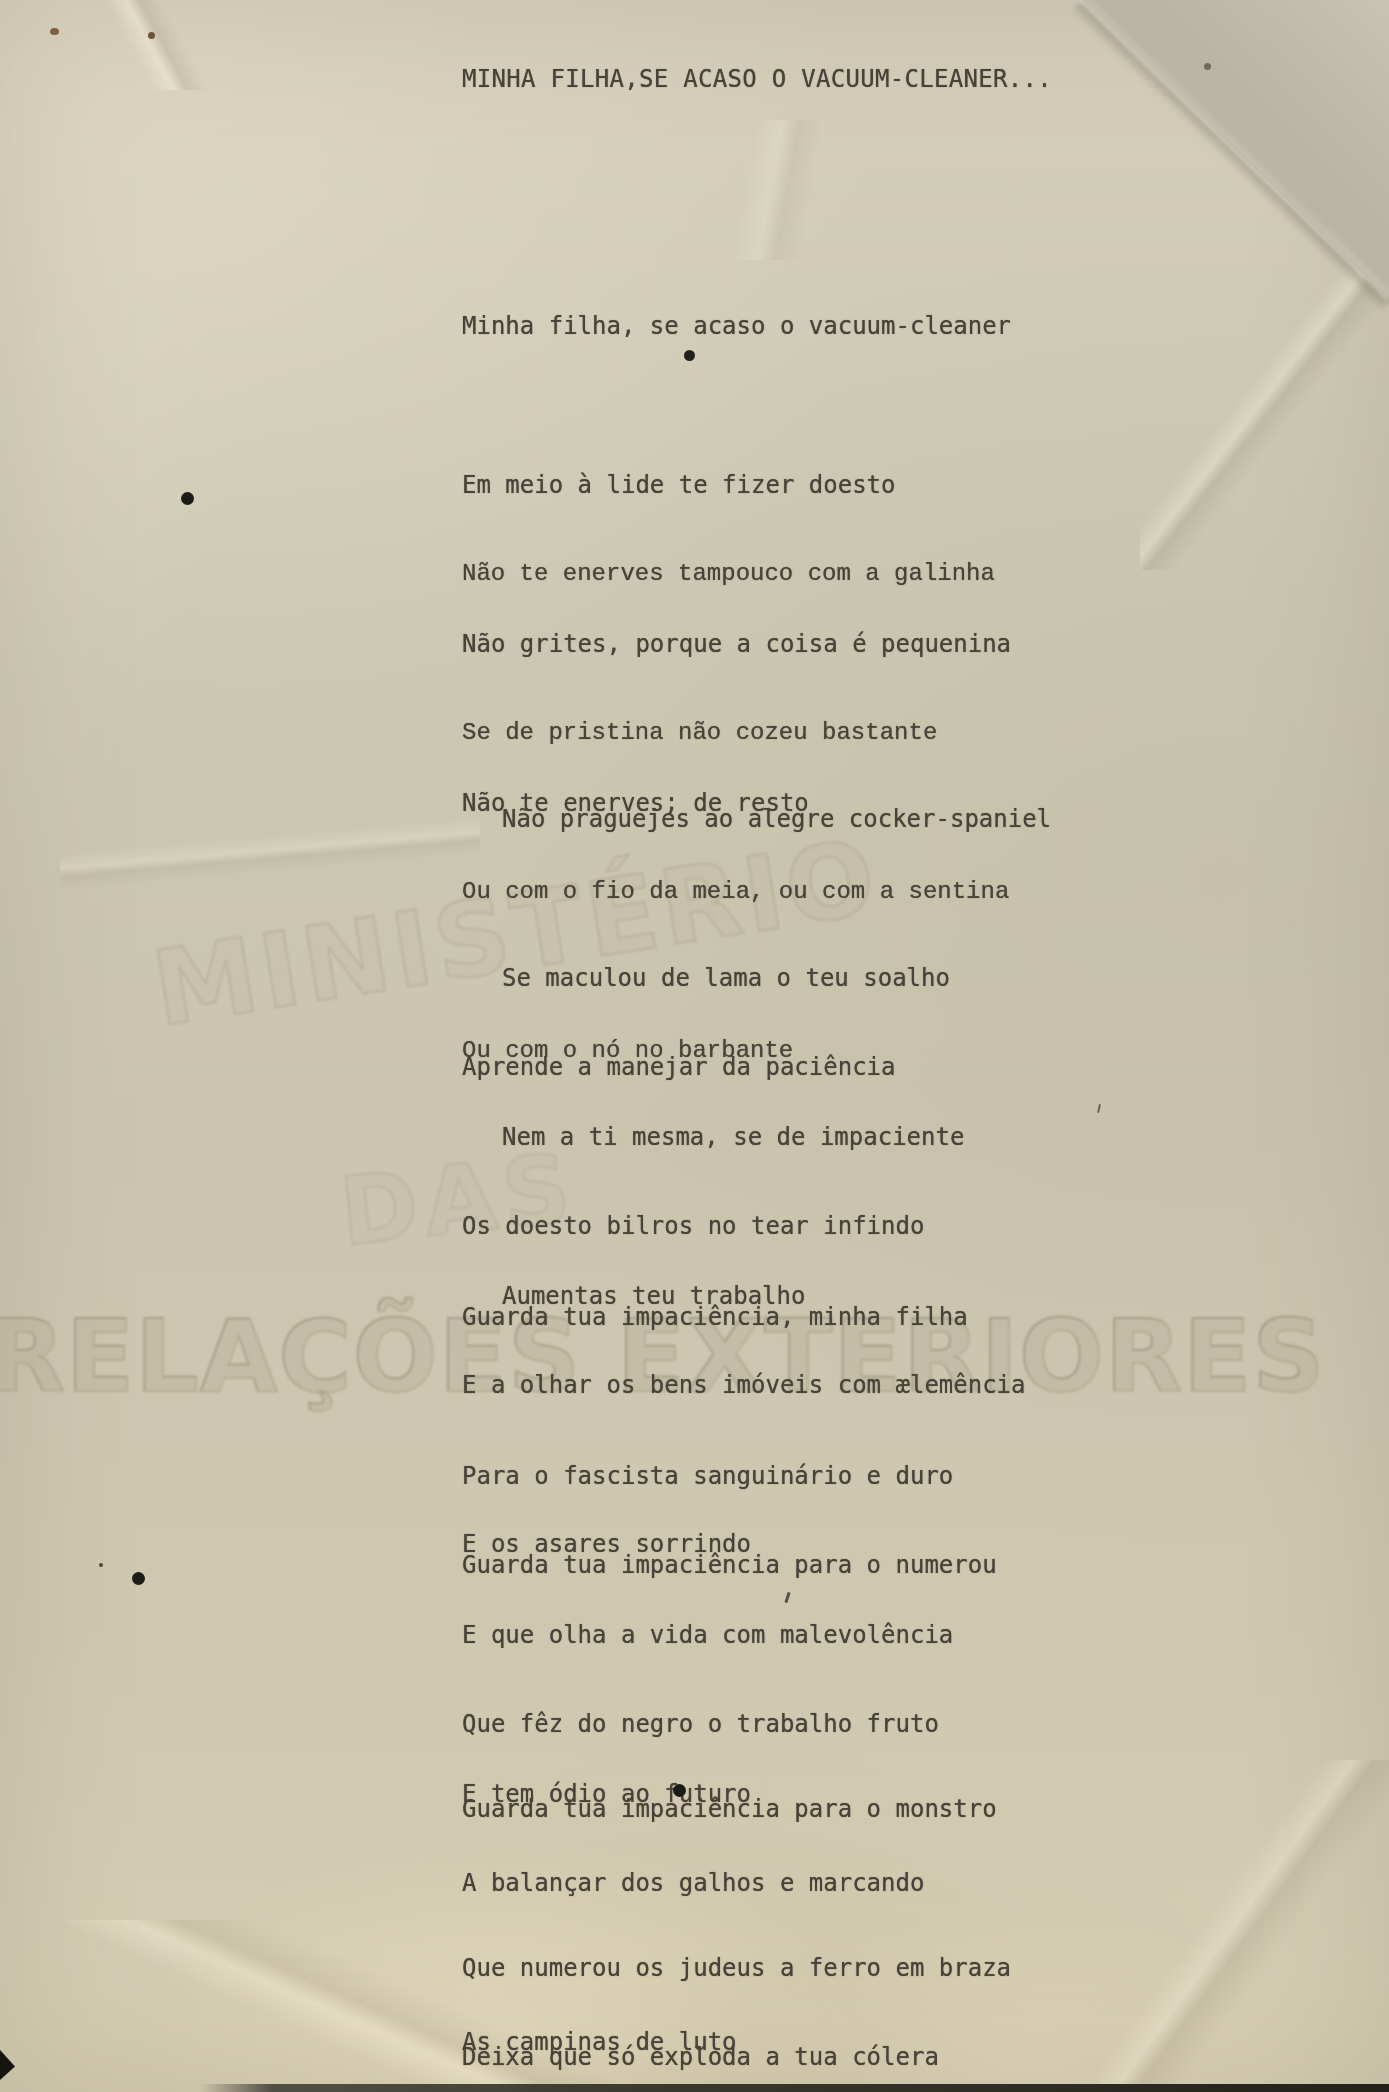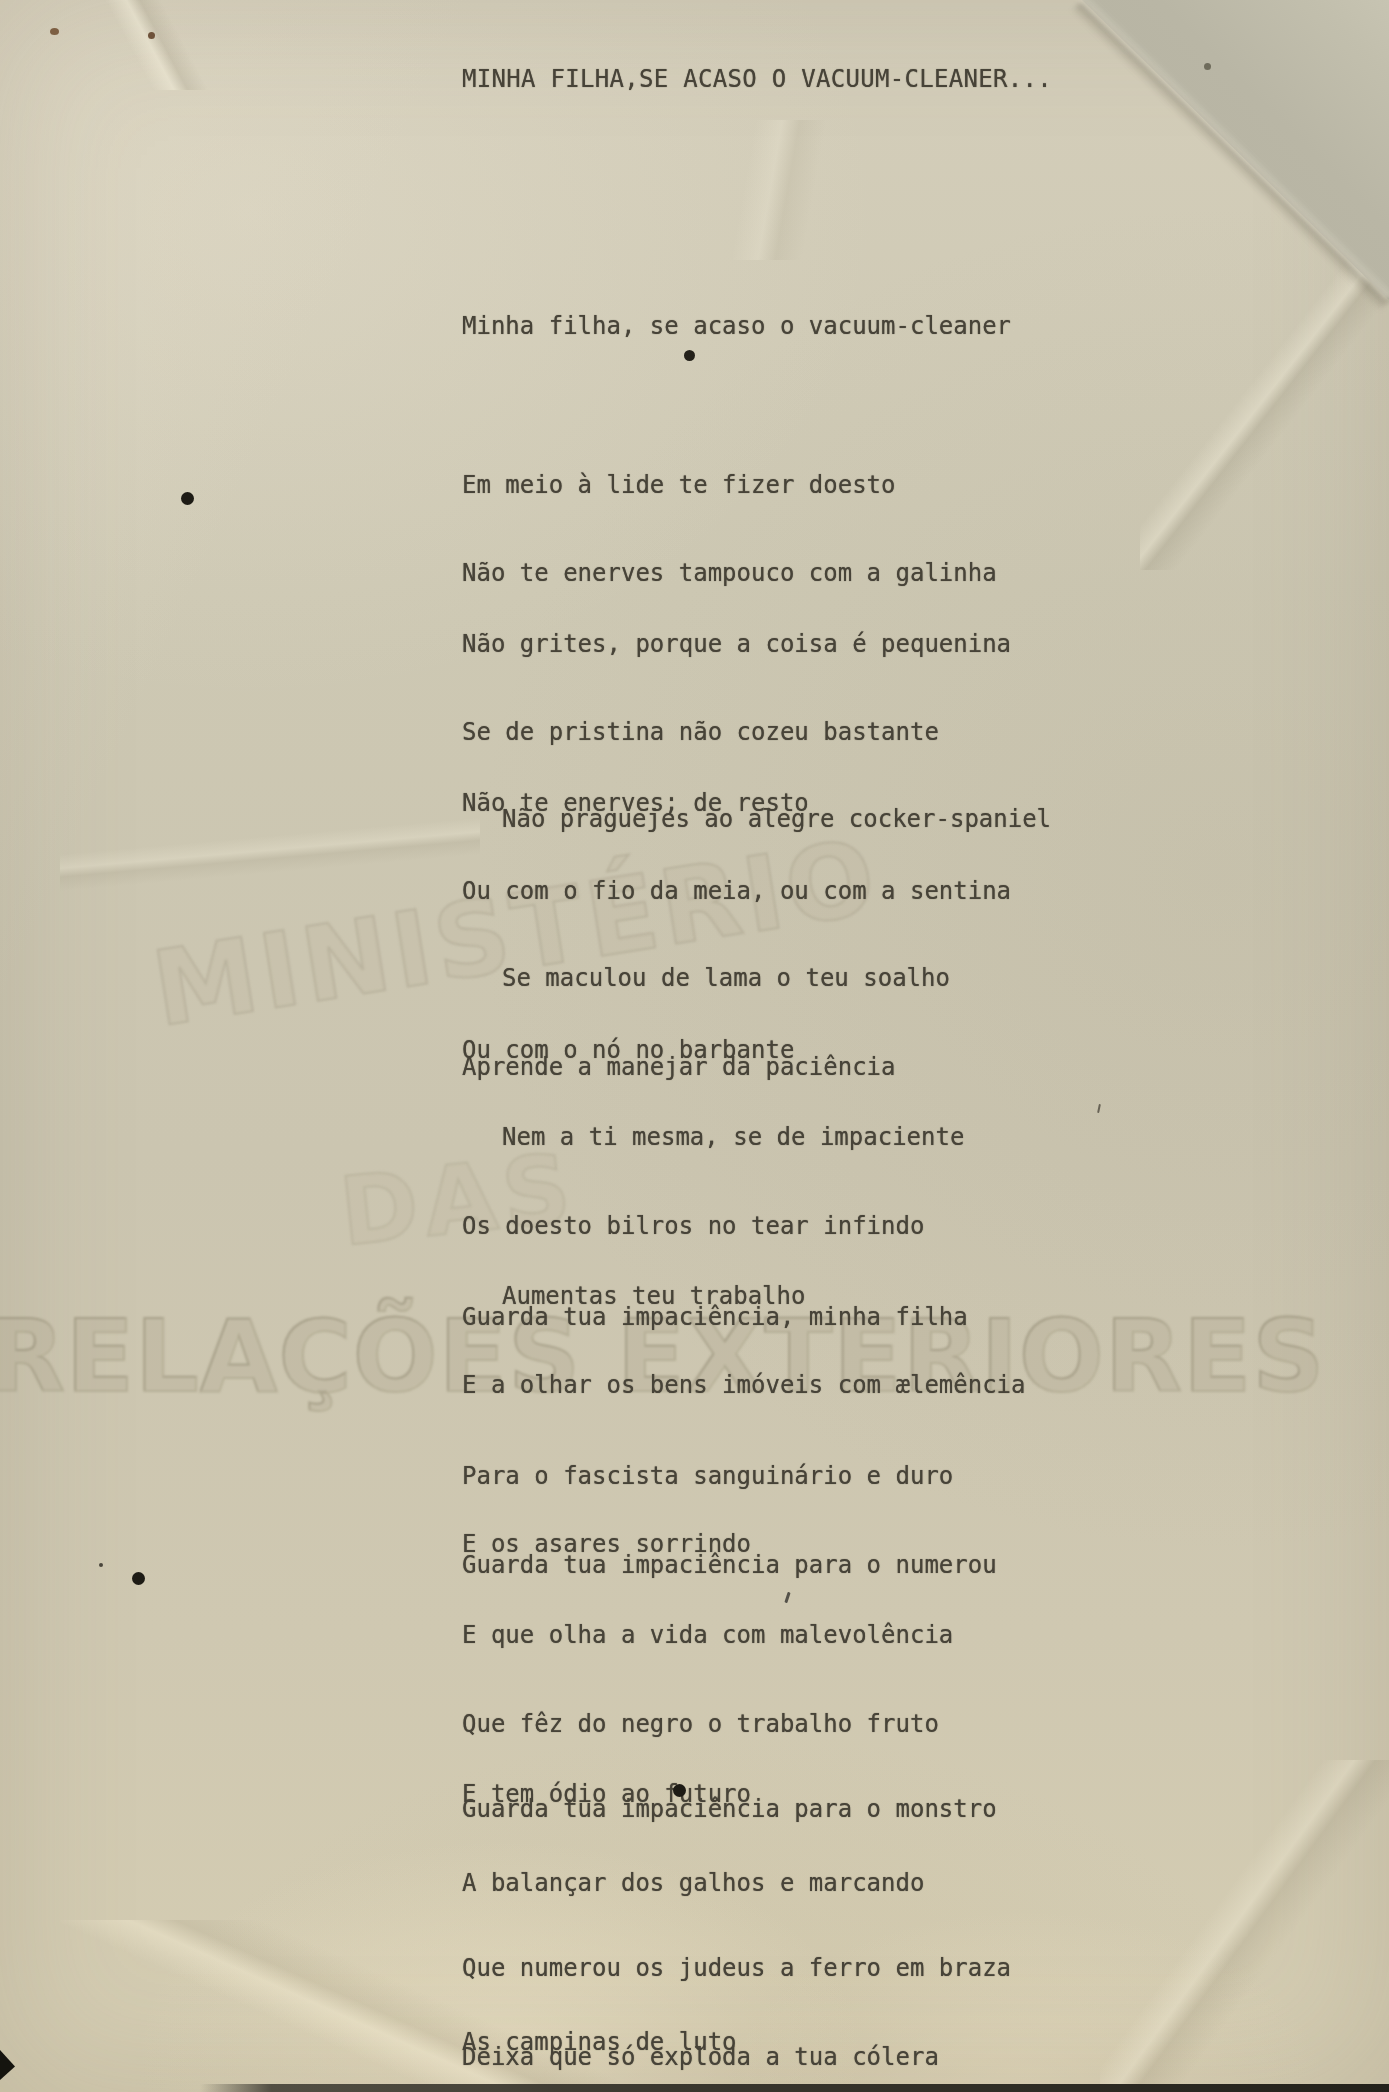--- a/index.html
+++ b/index.html
@@ -52,21 +52,21 @@
   .wm.w1{left:150px;top:872px;font-size:104px;transform:rotate(-9deg);letter-spacing:4px;}
   .wm.w2{left:340px;top:1146px;font-size:94px;transform:rotate(-6deg);letter-spacing:6px;
     -webkit-text-stroke:2px rgba(120,112,90,0.16);}
   .wm.w3{left:-12px;top:1298px;font-size:100px;letter-spacing:1px;
     -webkit-text-stroke:2px rgba(114,106,84,0.28);
     text-shadow:1px 1px 0 rgba(232,226,202,0.22), -1px -1px 0 rgba(92,86,66,0.12);}
   
   .typed{position:absolute;left:462px;color:#474338;font-size:24px;line-height:53px;
     white-space:pre;text-shadow:0 0 1px rgba(62,58,48,0.75);}
   .title{top:53px;letter-spacing:0.3px;}
-  .s1{top:194px;} .s2{top:441px;} .s3{top:687px;margin-left:40px;} .s4{top:935px;}
+  .s1{top:194px;} .s2{top:441px;font-family:Liberation Mono, monospace;} .s3{top:687px;margin-left:40px;} .s4{top:935px;}
   .s5{top:1185px;} .s6{top:1433px;} .s7{top:1677px;} .s8{top:1925px;}
   
   .dot{position:absolute;border-radius:50%;background:#1d1b15;}
   .dot.a{left:684px;top:350px;width:11px;height:11px;background:#24211a;}
   .dot.b{left:181px;top:492px;width:13px;height:13px;}
   .dot.c{left:132px;top:1572px;width:13px;height:13px;}
   .dot.c2{left:99px;top:1563px;width:4px;height:4px;background:#4a463c;}
   .dot.d{left:673px;top:1784px;width:13px;height:13px;}
   .speck{position:absolute;border-radius:50%;filter:blur(0.5px);}
   .speck.s-a{left:50px;top:28px;width:9px;height:7px;background:#7d5f43;}

